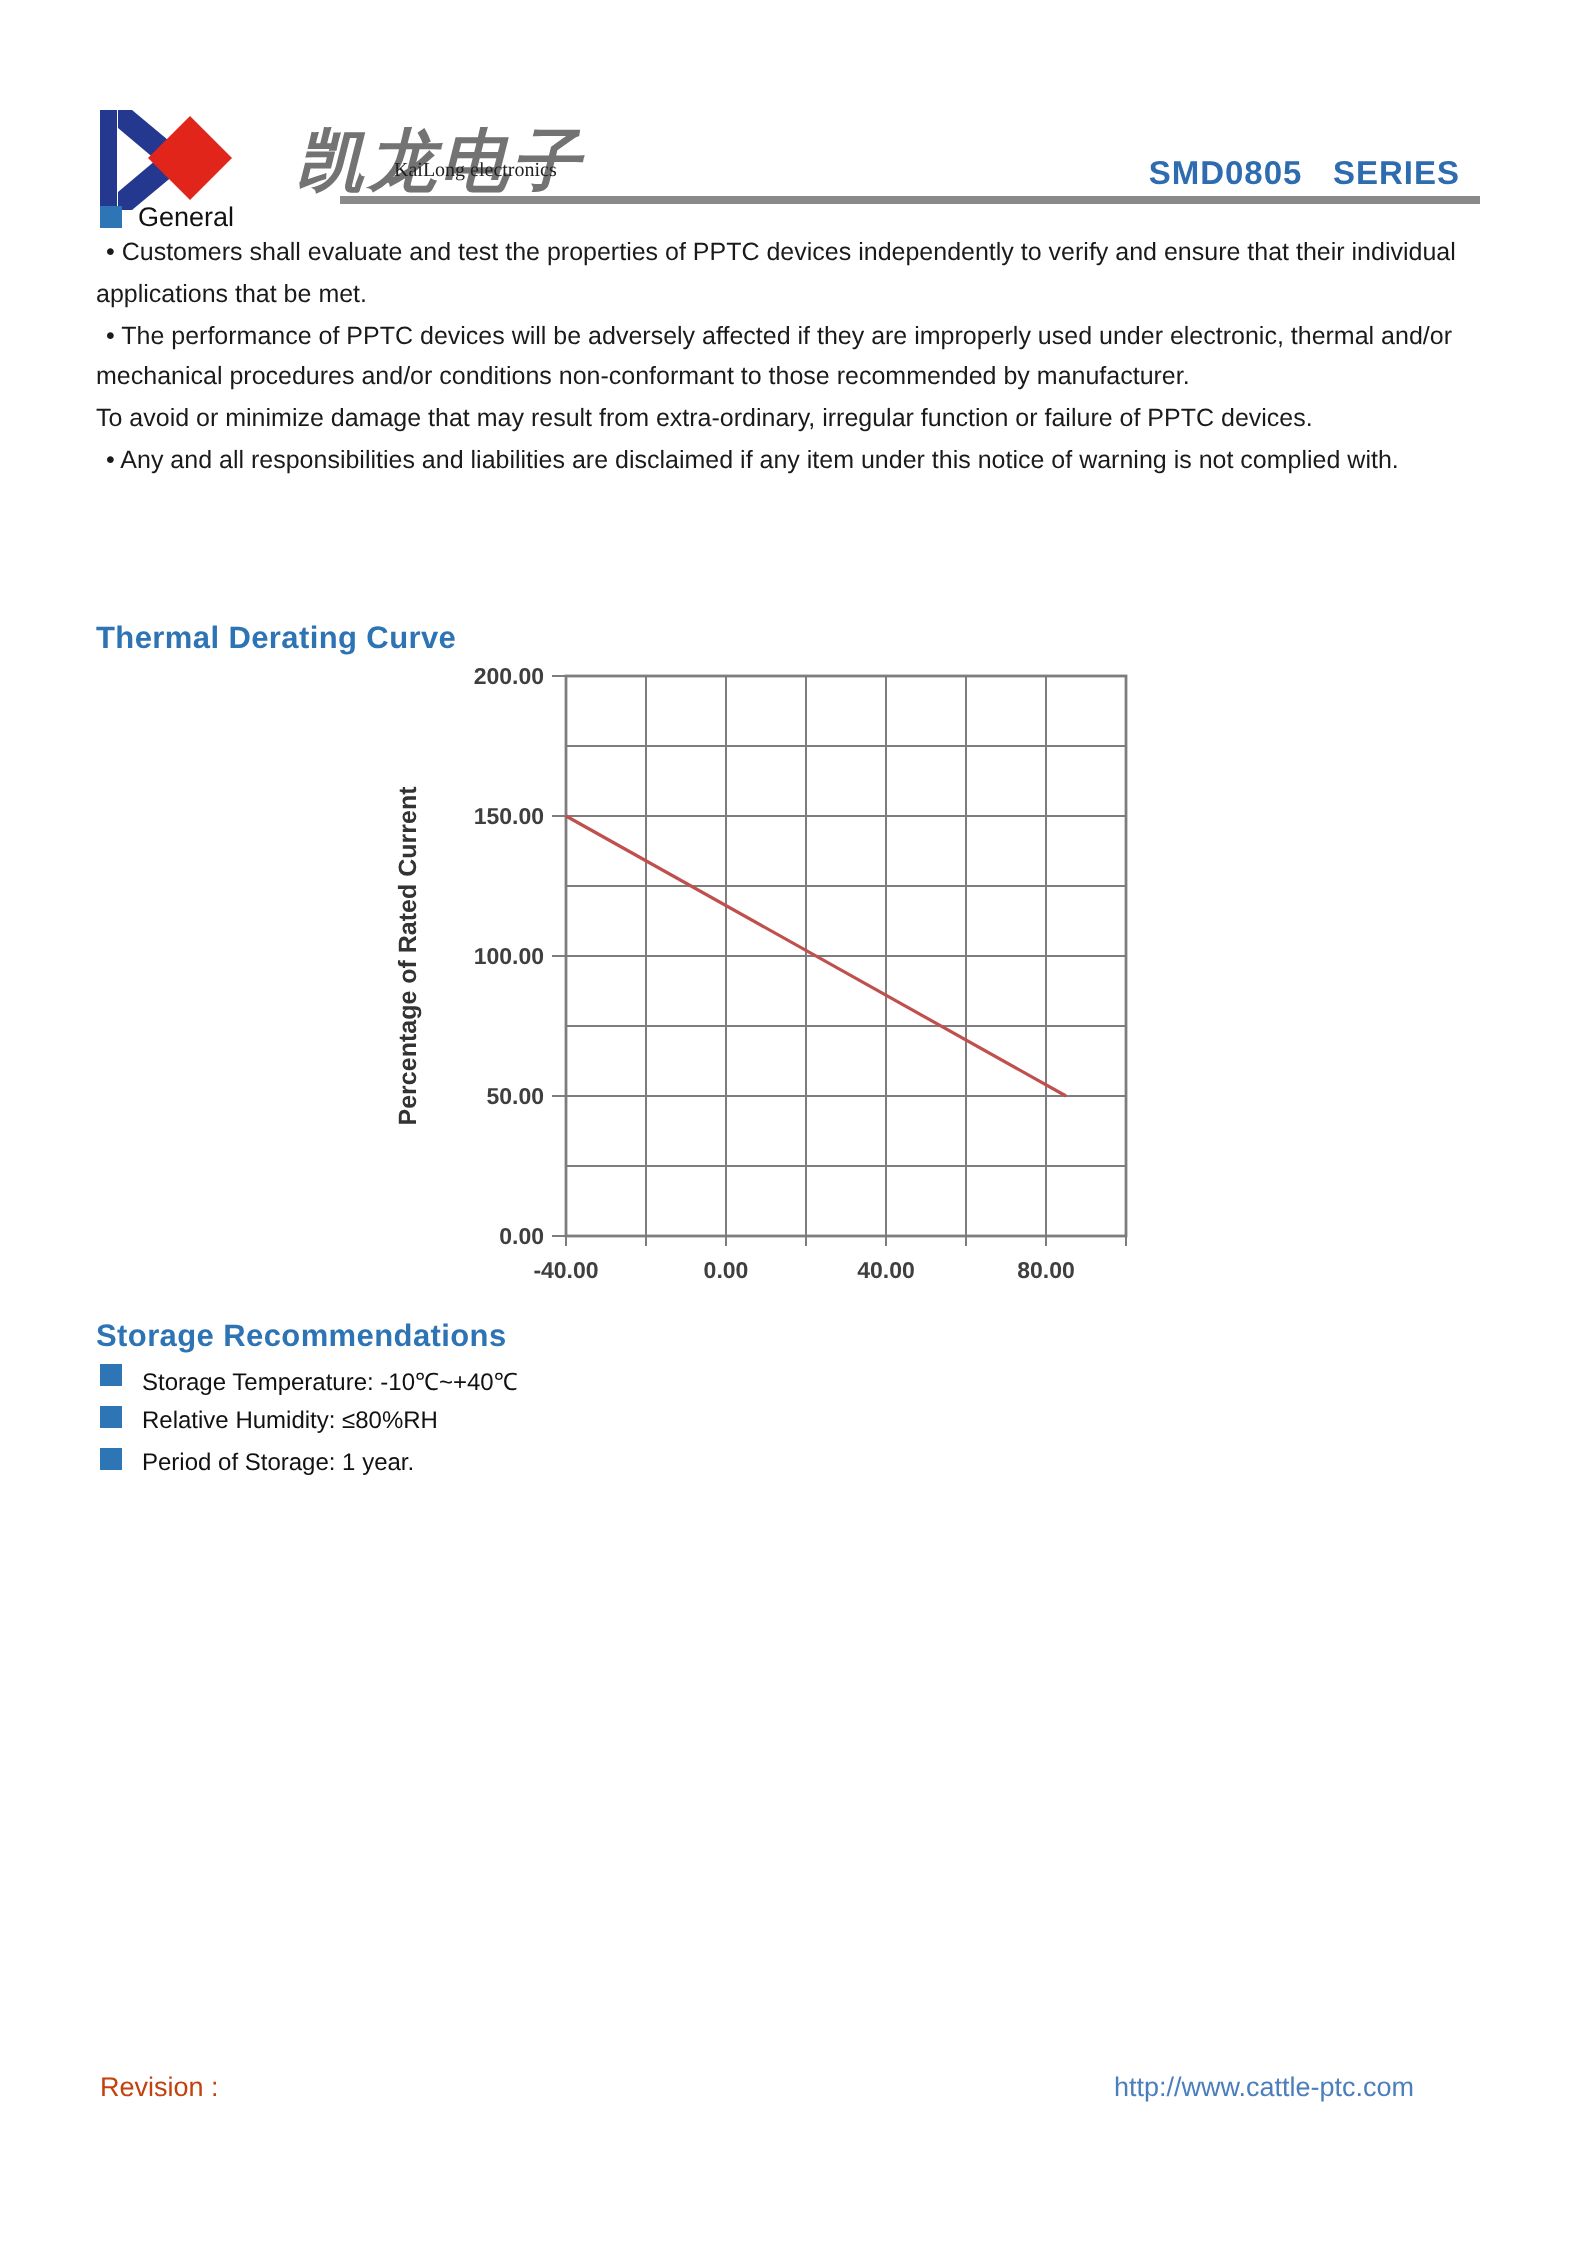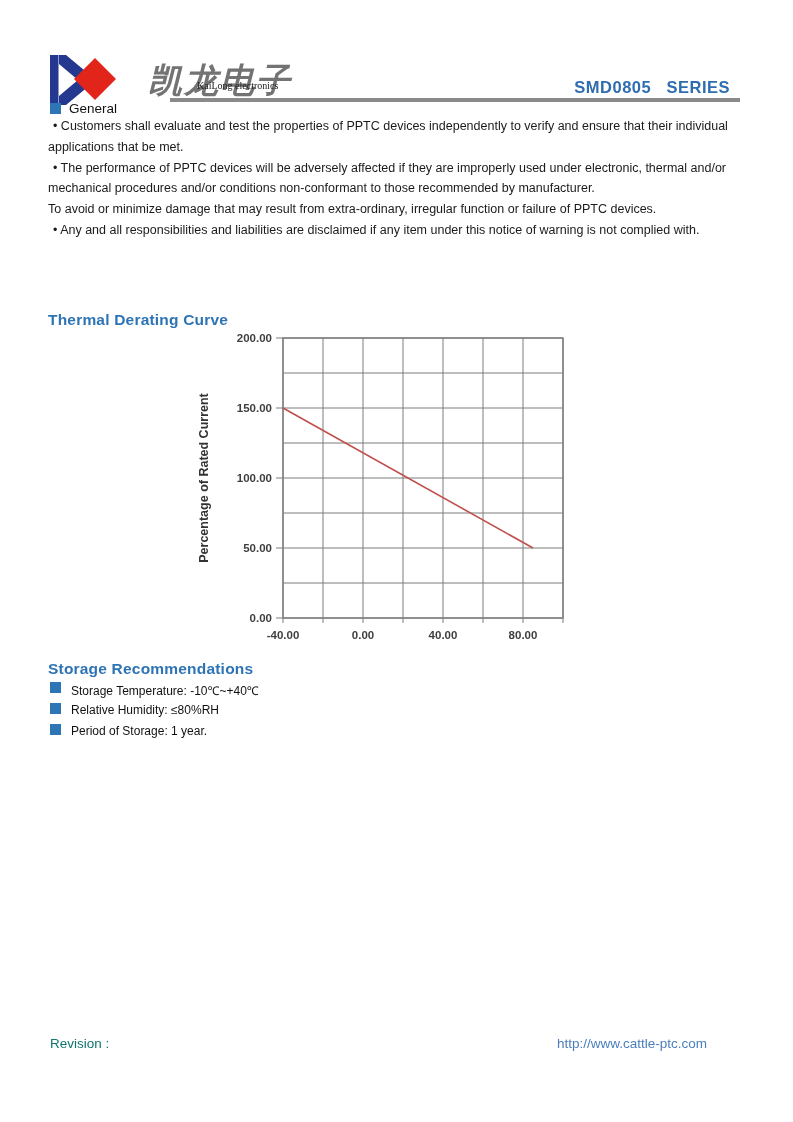--- a/index.html
+++ b/index.html
@@ -32,21 +32,21 @@
 
   
   .chart-svg{position:absolute;left:178px;top:325px;}
   svg text{font-family:"Liberation Sans", sans-serif;}
 
   
   .storage-list{position:absolute;left:50px;top:682px;}
   .storage-item{display:flex;align-items:flex-start;gap:10px;height:21px;font-size:12px;color:#111;}
 
   
-  .footer-left{position:absolute;left:50px;top:1036px;font-size:13.5px;color:#0f766e;white-space:pre;}
+  .footer-left{position:absolute;left:50px;top:1036px;font-size:13.5px;color:#c2410c;white-space:pre;}
   .footer-right{position:absolute;right:86px;top:1036px;font-size:13.5px;color:#4a7ebc;
     text-decoration:none;}
 </style>
 </head>
 <body>
 
 <svg class="logo-svg" width="80" height="62" viewBox="0 0 80 62">
   <rect x="6" y="5" width="8.5" height="50" fill="#24388f"></rect>
   <path d="M 22 5 L 52 30 L 22 55 L 15 55 L 15 46 L 34 30 L 15 14 L 15 5 Z" fill="#24388f"></path>
   <polygon points="51,8 72,29 51,50 30,29" fill="#e1251b"></polygon>

